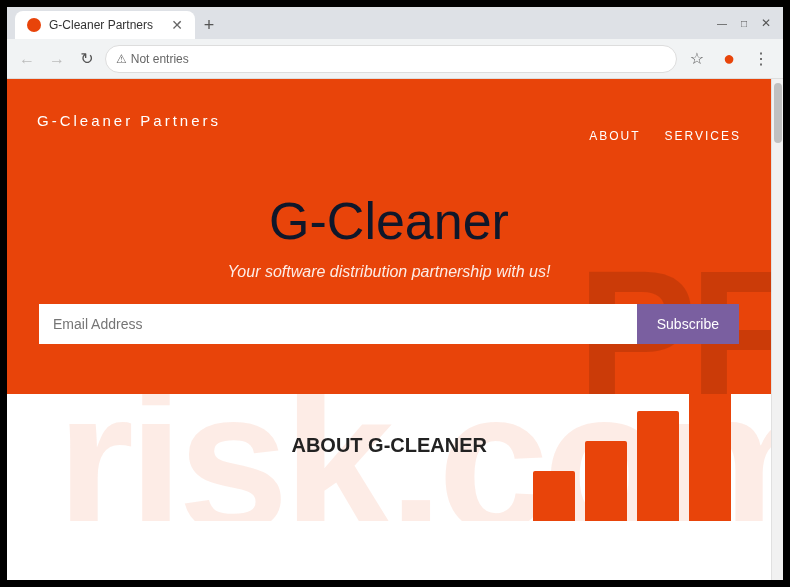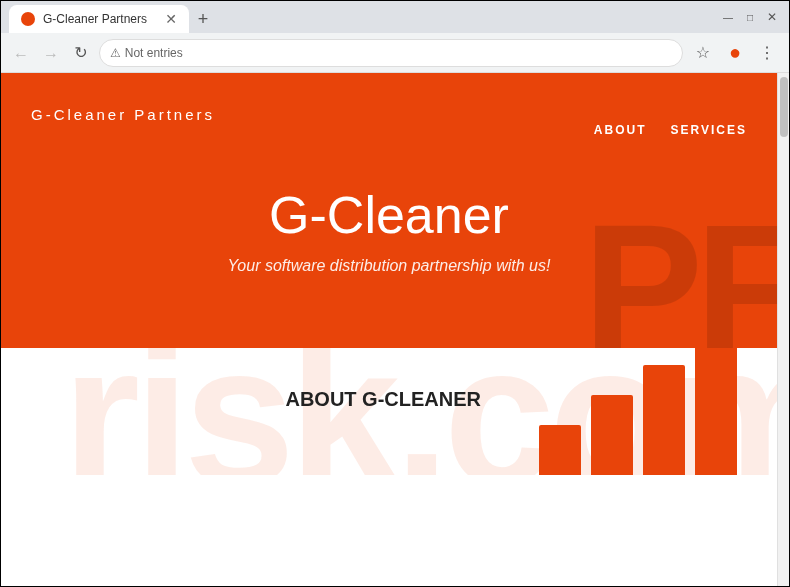--- a/index.html
+++ b/index.html
@@ -3,21 +3,21 @@
   <meta charset="utf-8">
   <style>
     * { margin: 0; padding: 0; box-sizing: border-box; }
     body { font-family: Arial, sans-serif; width: 790px; height: 587px; overflow: hidden; background: #f0f0f0; }
 
     
     .browser-window {
       width: 790px;
       height: 587px;
       background: white;
-      border: 1px solid #000000;
+      border: 7px solid #000000;
       display: flex;
       flex-direction: column;
       box-shadow: 0 2px 8px rgba(0,0,0,0.2);
     }
 
     
     .title-bar {
       background: #dee1e6;
       height: 32px;
       display: flex;
@@ -206,34 +206,34 @@
     }
     .nav-links {
       display: flex;
       gap: 24px;
     }
     .nav-link {
       color: white;
       text-decoration: none;
       font-size: 12px;
       letter-spacing: 2px;
-      font-weight: 700;
+      font-weight: 400;
       text-transform: uppercase;
       cursor: pointer;
       margin-top: 32px;
     }
 
     .hero-body {
       text-align: center;
       padding: 30px 20px 50px;
       position: relative;
       z-index: 2;
     }
     .hero-title {
-      color: #ffffff;
+      color: #0f172a;
       font-size: 52px;
       font-weight: 300;
       margin-bottom: 12px;
     }
     .hero-subtitle {
       color: rgba(255,255,255,0.9);
       font-size: 16px;
       margin-bottom: 23px;
       font-style: italic;
     }
@@ -365,20 +365,24 @@
           <div class="site-logo">G-Cleaner Partners</div>
           <div class="nav-links">
             <a class="nav-link">ABOUT</a>
             <a class="nav-link">SERVICES</a>
           </div>
         </nav>
 
         <div class="hero-body">
           <h1 class="hero-title">G-Cleaner</h1>
           <p class="hero-subtitle">Your software distribution partnership with us!</p>
+          <div class="subscribe-form">
+            <input class="email-input" type="email" placeholder="Email Address" style="">
+            <button class="subscribe-btn">Subscribe</button>
+          </div>
         </div>
       </div>
 
       <div class="about-section">
 
         <div class="about-watermark">risk.com</div>
 
         <div class="about-content">
           <h2 class="about-title">ABOUT G-CLEANER</h2>
         </div>

